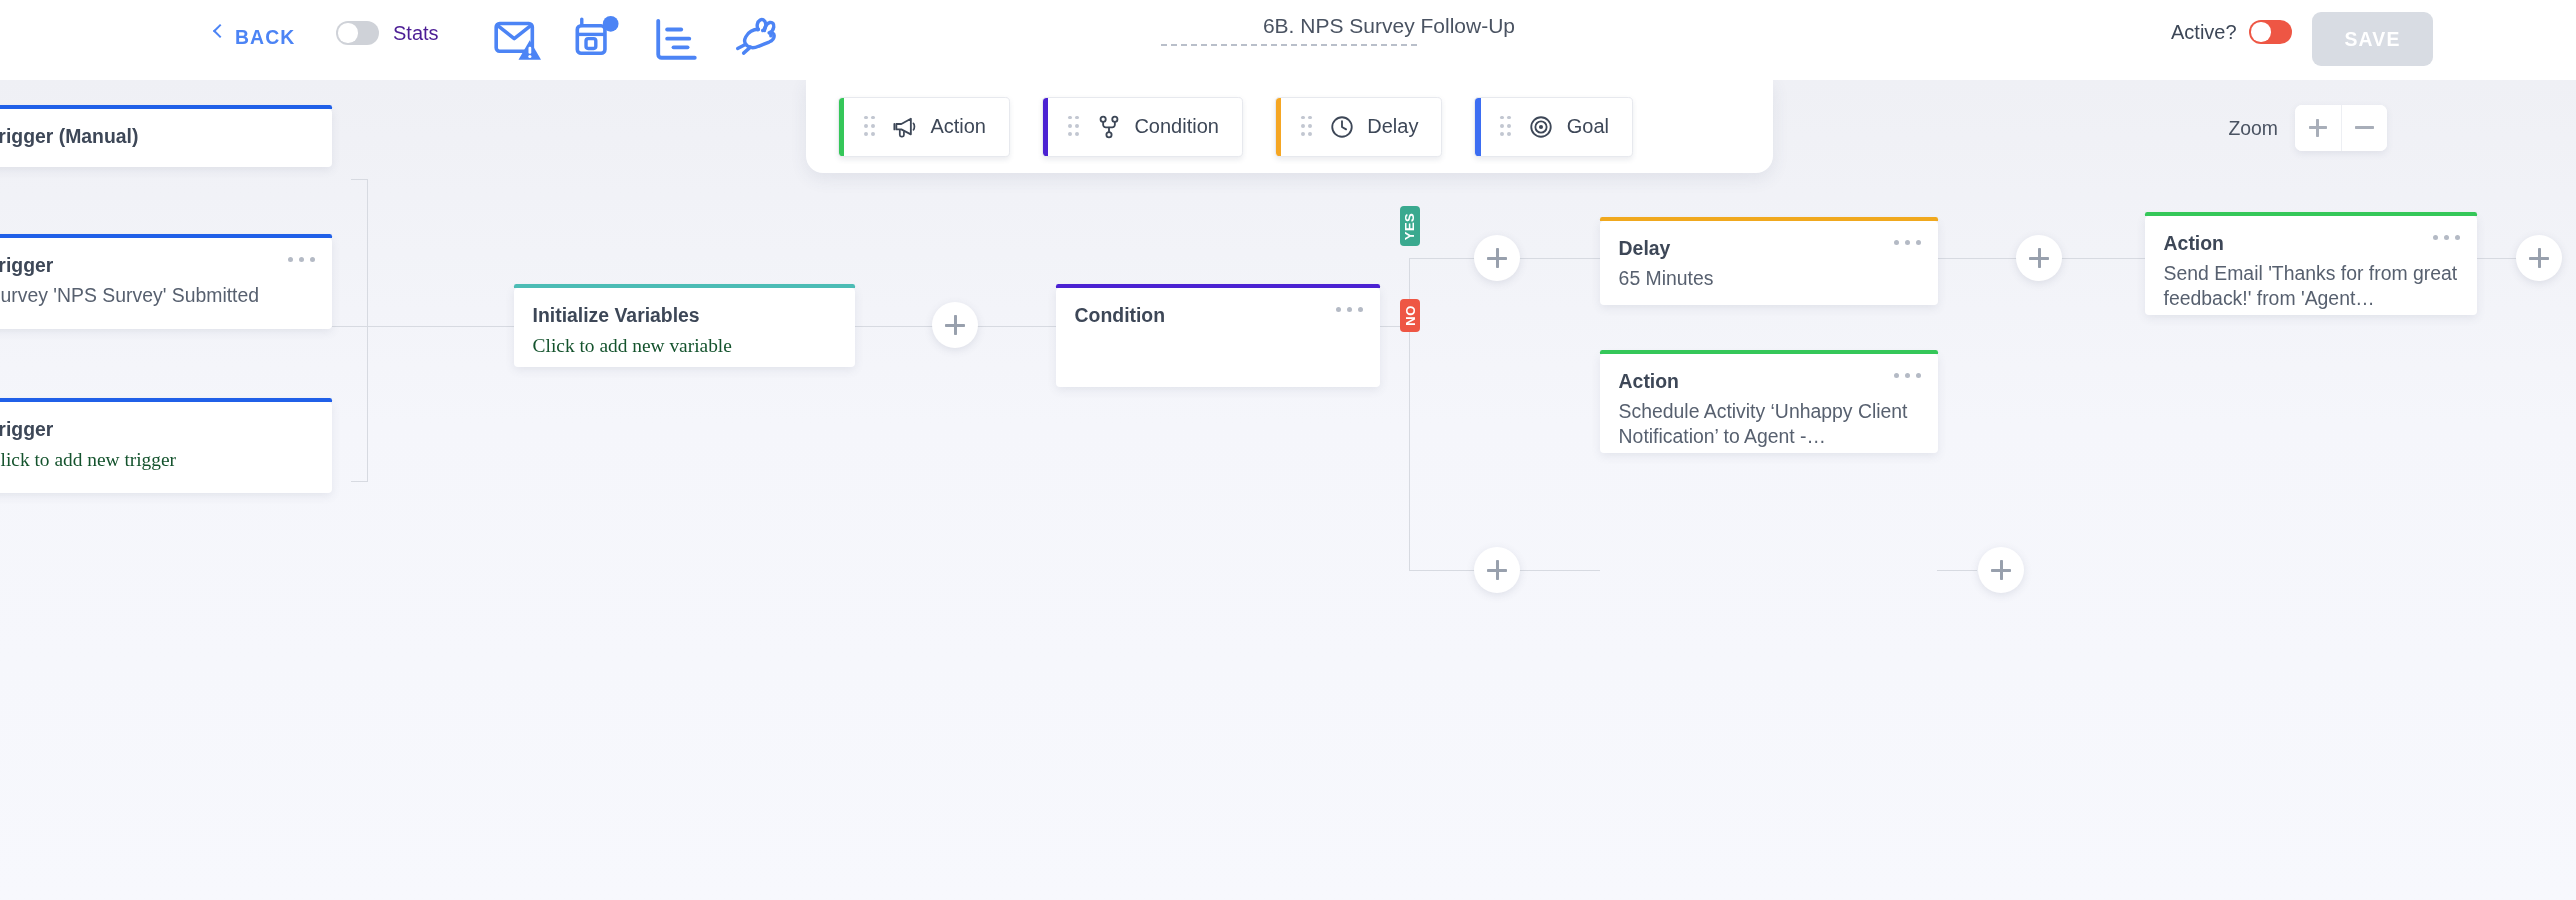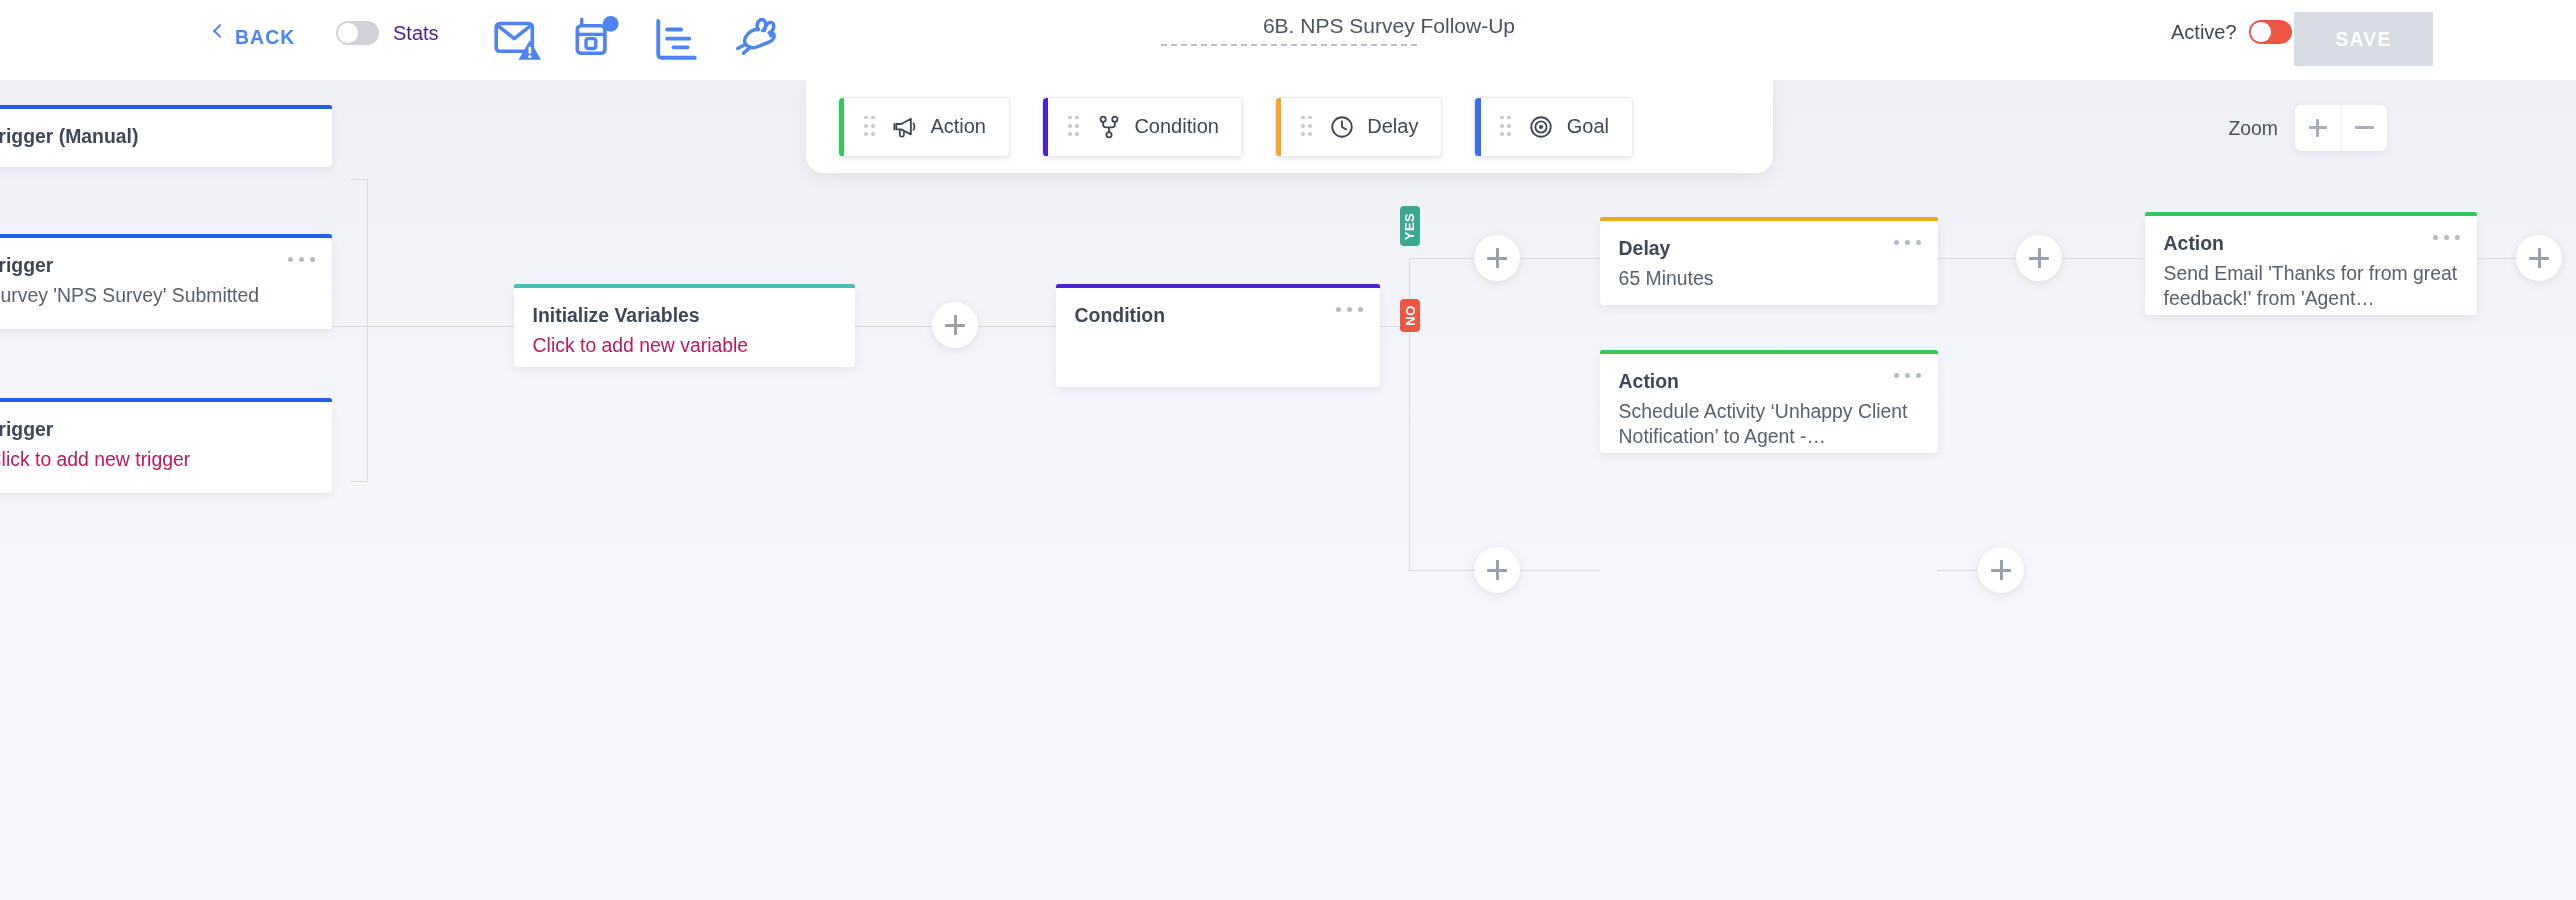--- a/index.html
+++ b/index.html
@@ -81,21 +81,21 @@
   }
 
   .active-group {
     position: absolute; right: 284px; top: 20px;
     display: flex; align-items: center; gap: 12.4px;
   }
   .active-label { font-size: 20px; color: #3d4757; }
 
   .save-btn {
     position: absolute; right: 143px; top: 12.4px;
-    width: 139px; height: 54px; border-radius: 0;
+    width: 121px; height: 54px; border-radius: 9px;
     background: #d8dce3; border: none;
     color: #ffffff; font-size: 19.4px; font-weight: 700;
     letter-spacing: 1.2px; font-family: "Liberation Sans", sans-serif;
     cursor: default;
   }
 
   
   .palette {
     position: absolute; left: 806px; top: 80px;
     width: 967px; height: 93px;
@@ -179,21 +179,21 @@
   .node.bar-amber::before  { background: #f0a81e; }
   .node.bar-green::before  { background: #35c759; }
 
   .node-title {
     font-size: 19.4px; font-weight: 700; color: #3d4757;
     line-height: 1.15; margin-bottom: 7px;
   }
   .node-desc {
     font-size: 19.4px; color: #57606f; line-height: 1.32;
   }
-  .node-desc.link { color: #be185d; cursor: pointer; }
+  .node-desc.link { color: #14532d; cursor: pointer; font-family: Liberation Serif, serif; }
 
   .dots {
     position: absolute; right: 17px; top: 18.6px;
     display: flex; gap: 5.4px; cursor: pointer;
   }
   .dots i { width: 5.4px; height: 5.4px; border-radius: 50%; background: #b4bac5; display: block; }
 
   
   .conn { position: absolute; background: #d7dae1; z-index: 4; }
   .conn.h { height: 0.8px; }

